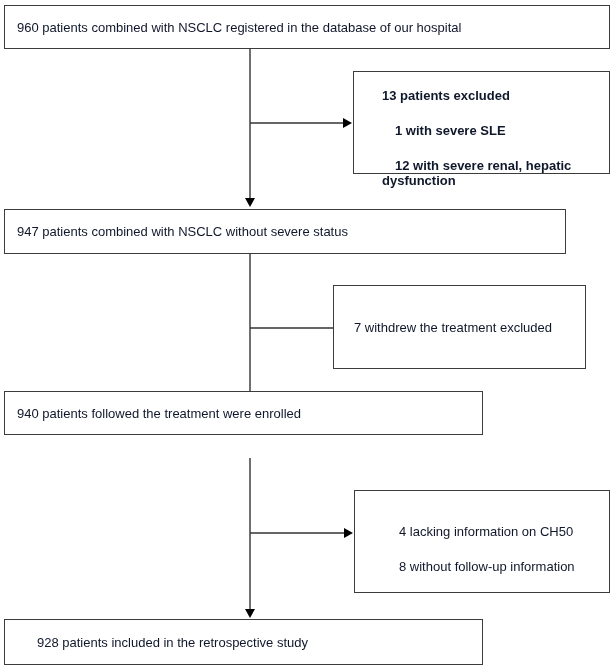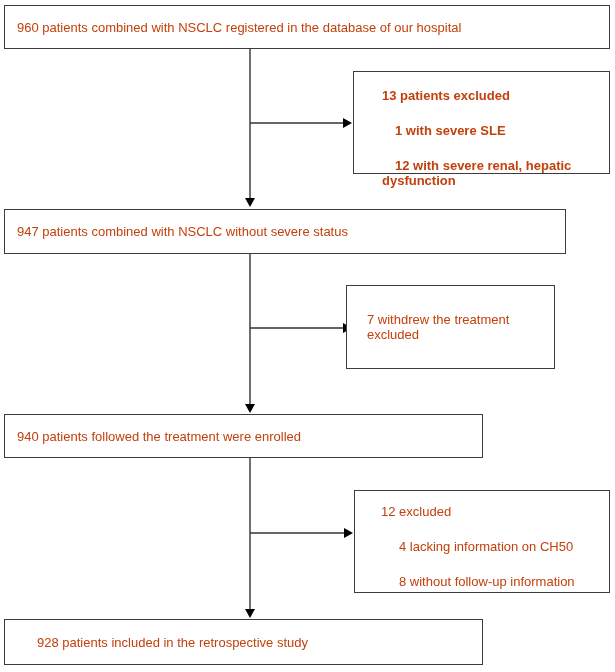--- a/index.html
+++ b/index.html
@@ -8,21 +8,21 @@
   body {
     font-family: "Liberation Sans", "DejaVu Sans", sans-serif;
     -webkit-font-smoothing: antialiased;
   }
   .canvas {
     position: relative;
     width: 615px;
     height: 672px;
     background: #ffffff;
     overflow: hidden;
-    color: #c2410c;
+    color: #0f172a;
     font-size: 13px;
     line-height: 15px;
   }
   .connectors {
     position: absolute;
     left: 0; top: 0;
     width: 615px; height: 672px;
     pointer-events: none;
   }
   .box {
@@ -86,37 +86,36 @@
   </svg>
 
   <div class="box main-box" style="left:4px; top:5px; width:606px; height:44px;">
     <span>960 patients combined with NSCLC registered in the database of our hospital</span>
   </div>
 
   <div class="box main-box" style="left:4px; top:209px; width:562px; height:45px;">
     <span>947 patients combined with NSCLC without severe status</span>
   </div>
 
-  <div class="box main-box" style="left:4px; top:414px; width:479px; height:44px;">
+  <div class="box main-box" style="left:4px; top:391px; width:479px; height:44px;">
     <span>940 patients followed the treatment were enrolled</span>
   </div>
 
   <div class="box main-box" style="left:4px; top:619px; width:479px; height:46px;padding-left:32px;">
     <span>928 patients included in the retrospective study</span>
   </div>
 
   <div class="box side-box excl-1" style="left:353px; top:71px; width:257px; height:103px;">
     <div class="excl-title">13 patients excluded</div>
     <div class="excl-item">1 with severe SLE</div>
     <div class="excl-item">12 with severe renal, hepatic dysfunction</div>
   </div>
 
-  <div class="box side-box centered" style="left:346px; top:285px; width:209px; height:84px;">
+  <div class="box side-box centered" style="left:333px; top:285px; width:253px; height:84px;text-align:right;">
     <span>7 withdrew the treatment excluded</span>
   </div>
 
   <div class="box side-box excl-3" style="left:354px; top:490px; width:256px; height:103px;">
-    <div class="excl-title">12 excluded</div>
     <div class="excl-item">4 lacking information on CH50</div>
     <div class="excl-item">8 without follow-up information</div>
   </div>
 
 </div>
 
 </body></html>

